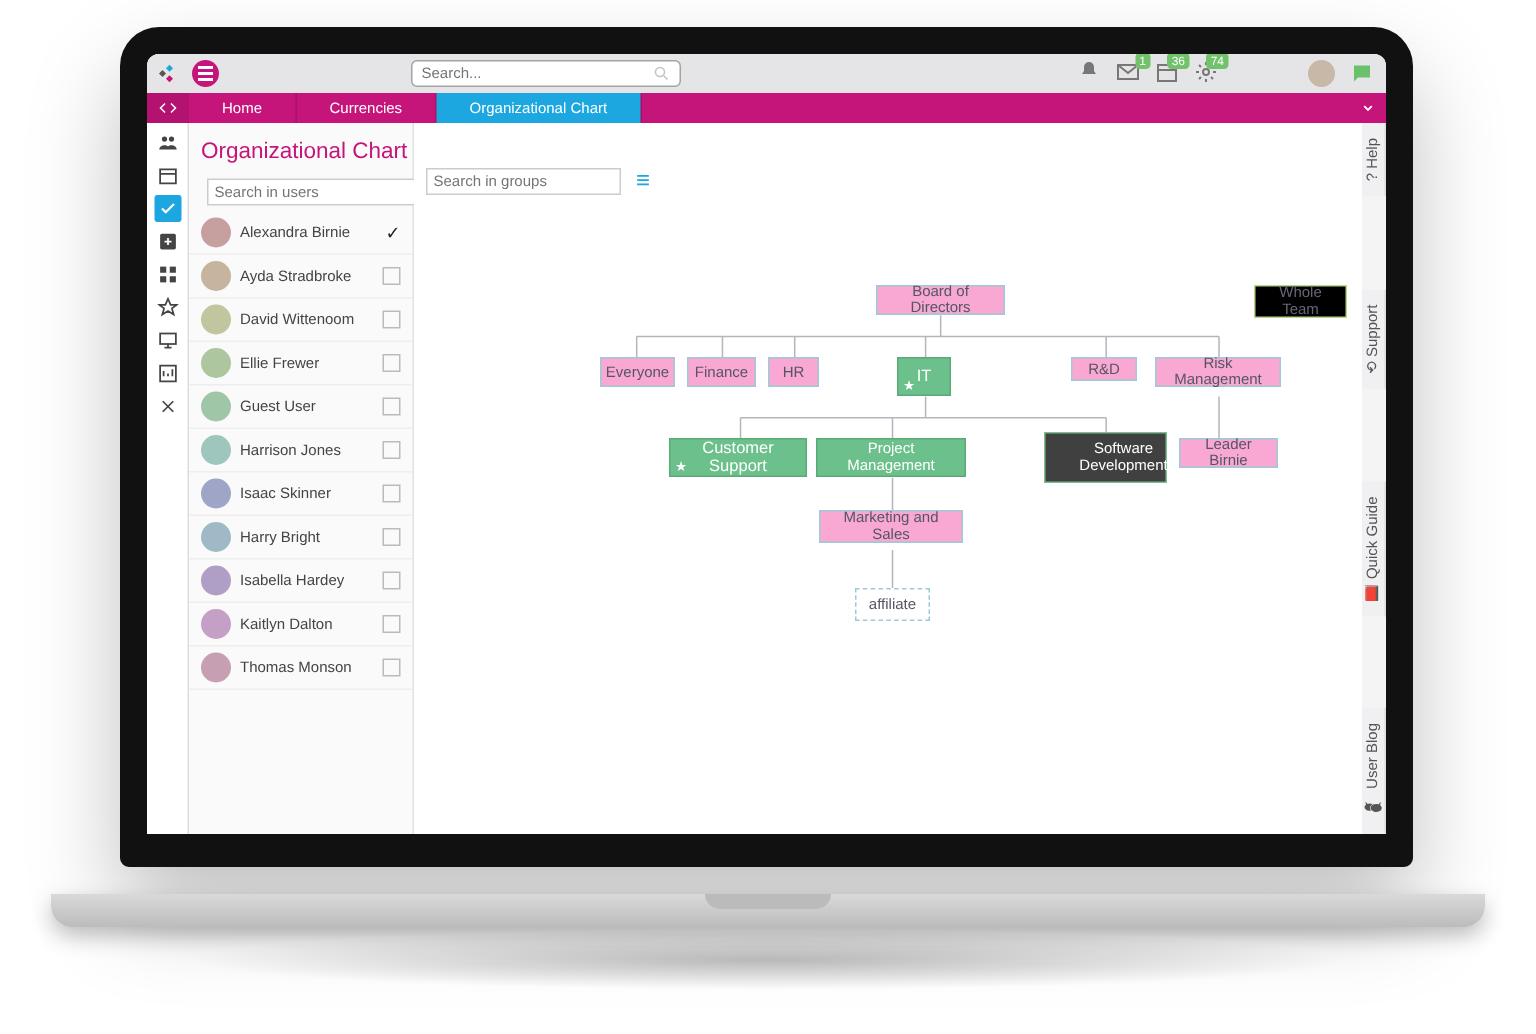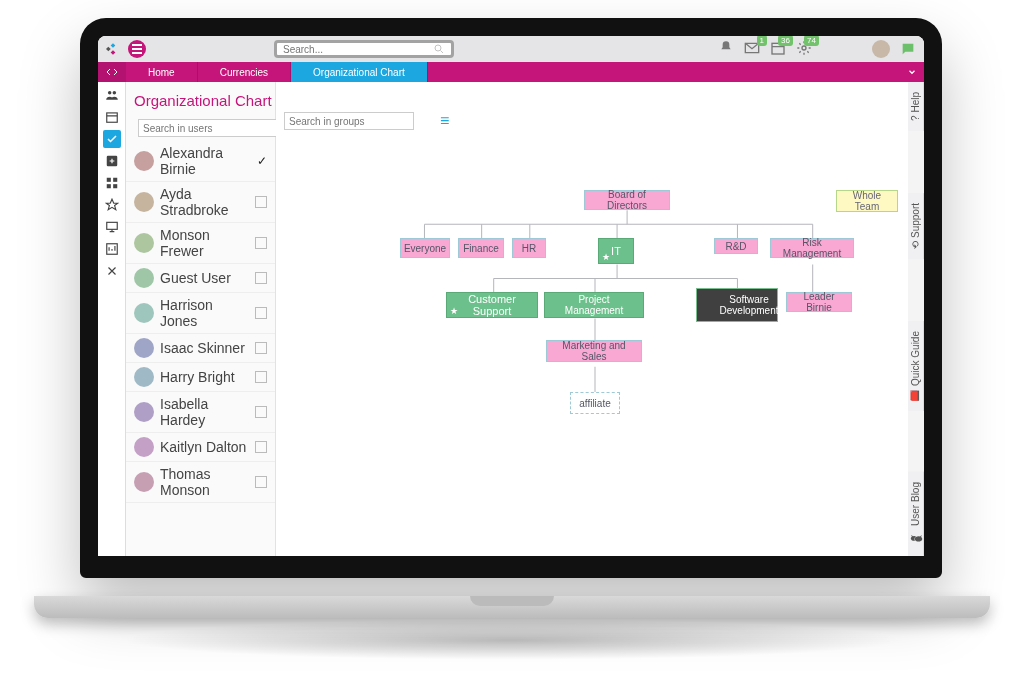--- a/index.html
+++ b/index.html
@@ -7,21 +7,21 @@
   .laptop-frame { position: absolute; top: 18px; left: 80px; width: 862px; height: 560px; border: 18px solid #111; border-bottom-width: 22px; border-radius: 26px 26px 6px 6px; background: #f2f2f2; box-shadow: 0 30px 60px rgba(0,0,0,.25); overflow: hidden; }
   .laptop-base { position: absolute; top: 596px; left: 34px; width: 956px; height: 22px; background: linear-gradient(#d9d9d9,#bcbcbc); border-radius: 0 0 14px 14px; box-shadow: 0 6px 14px rgba(0,0,0,.25); }
   .laptop-notch { position: absolute; top: 596px; left: 470px; width: 84px; height: 10px; background: #bbb; border-radius: 0 0 10px 10px; }
   .shadow { position: absolute; top: 620px; left: 120px; width: 784px; height: 40px; background: radial-gradient(ellipse at center, rgba(0,0,0,.25), rgba(0,0,0,0) 70%); }
 
   .screen { position: absolute; inset: 0; background: #f0eff1; display: flex; flex-direction: column; }
   .topbar { height: 26px; background: #e5e4e6; display: flex; align-items: center; padding: 0 8px; gap: 8px; }
   .logo { width: 14px; height: 14px; }
   .menu-round { width: 18px; height: 18px; border-radius: 50%; background: #c5157a; display: flex; flex-direction: column; justify-content: center; align-items: center; gap: 2px; }
   .menu-round span { display: block; width: 10px; height: 2px; background: #fff; }
-  .search { margin-left: 120px; width: 180px; height: 18px; background: #fff; border: 3px solid #a3a3a3; border-radius: 4px; display: flex; align-items: center; padding: 0 6px; }
+  .search { margin-left: 120px; width: 180px; height: 18px; background: #fff; border: 1px solid #a3a3a3; border-radius: 4px; display: flex; align-items: center; padding: 0 6px; }
   .search input { border: none; outline: none; flex: 1; font-size: 10px; background: transparent; }
   .search .mag { width: 12px; height: 12px; opacity: .5; }
   .top-icons { margin-left: auto; display: flex; align-items: center; gap: 10px; }
   .ticon { width: 16px; height: 16px; fill: #777; position: relative; }
   .badge { position: absolute; top: -5px; right: -7px; background: #71c26a; color: #fff; font-size: 8px; padding: 0 3px; border-radius: 3px; line-height: 11px; }
 
   .tabbar { height: 20px; background: #c5157a; display: flex; align-items: stretch; color: #fff; }
   .tabbar .tcode { width: 28px; display: flex; align-items: center; justify-content: center; background: #b31270; }
   .tab { padding: 0 22px; display: flex; align-items: center; border-right: 1px solid #a7116a; font-size: 10px; }
   .tab.active { background: #1ca7e0; }
@@ -34,34 +34,34 @@
 
   .panel-users { width: 150px; border-right: 1px solid #e2e2e4; background: #fafafb; display: flex; flex-direction: column; }
   .title-area { padding: 10px 0 6px 0; margin-left: -0px; }
   .title { color: #c5157a; font-size: 15px; font-weight: 400; padding-left: 8px; }
   .search-row { display: flex; align-items: center; gap: 6px; padding: 4px 6px; }
   .search-row svg { width: 14px; height: 14px; }
   .search-row input { flex: 1; border: 1px solid #ccc; height: 18px; padding: 0 4px; font-size: 10px; outline: none; }
   .user-list { flex: 1; overflow: auto; }
   .user { display: flex; align-items: center; gap: 6px; padding: 4px 8px; border-bottom: 1px solid #eee; }
   .avatar { width: 20px; height: 20px; border-radius: 50%; background: #d0ccc6; flex-shrink: 0; display: flex; align-items: center; justify-content: center; font-size: 9px; color: #777; overflow: hidden; }
-  .user .nm { flex: 1; font-size: 14px; color: #444; }
+  .user .nm { flex: 1; font-size: 10px; color: #444; }
   .user .chk { width: 12px; height: 12px; border: 1px solid #bbb; }
   .user .check { font-size: 12px; color: #222; }
 
   .main { flex: 1; position: relative; background: #fff; }
-  .groups-row { position: absolute; top: 30px; left: 8px; display: flex; align-items: center; gap: 26px; }
+  .groups-row { position: absolute; top: 30px; left: 8px; display: flex; align-items: center; gap: 10px; }
   .groups-row input { border: 1px solid #ccc; height: 18px; width: 130px; padding: 0 4px; font-size: 10px; outline: none; }
   .menu-icon { color: #1ca7e0; font-size: 16px; line-height: 1; font-weight: bold; }
 
   .chart { position: absolute; left: 0; top: 60px; right: 0; bottom: 0; }
   .node { position: absolute; border: 1px solid #9ec9d6; background: #f9a8d4; color: #556; font-size: 10px; display: flex; align-items: center; justify-content: center; text-align: center; padding: 2px 4px; }
   .node.green { background: #6cc08b; color: #fff; border-color: #5aaa78; }
   .node.green2 { background: #404040; color: #fff; border-color: #7abd8e; padding-left: 28px; }
-  .node.lime { background: #fef9c3; border-color: #b8d687; color: #667; }
+  .node.lime { background: #000000; border-color: #b8d687; color: #667; }
   .node.dashed { border-style: dashed; background: #fff; }
   .node .star { position: absolute; bottom: 1px; left: 3px; font-size: 9px; color: #335; }
   .node.green .star { color: #fff; }
   svg.lines { position: absolute; inset: 0; }
   svg.lines line { stroke: #b5b5bc; stroke-width: 1; }
 
   .helpbar { width: 16px; display: flex; flex-direction: column; }
   .htab { writing-mode: vertical-rl; transform: rotate(180deg); background: #f0eff1; border-left: 1px solid #ddd; font-size: 10px; color: #555; display: flex; align-items: center; gap: 3px; padding: 10px 0; flex: 0 0 auto; }
   .hgap { flex: 1; }
 </style>
@@ -216,22 +216,27 @@
               <div class="avatar" style="background: rgb(198, 159, 159);"></div>
               <div class="nm">Alexandra Birnie</div>
               <div class="check">✓</div>
             </div>
             <div class="user">
               <div class="avatar" style="background: rgb(198, 180, 159);"></div>
               <div class="nm">Ayda Stradbroke</div>
               <div class="chk"></div>
             </div>
             <div class="user">
+              <div class="avatar" style="background: rgb(194, 198, 159);"></div>
+              <div class="nm">David Wittenoom</div>
+              <div class="chk"></div>
+            </div>
+            <div class="user">
               <div class="avatar" style="background: rgb(173, 198, 159);"></div>
-              <div class="nm">Monson Frewer</div>
+              <div class="nm">Ellie Frewer</div>
               <div class="chk"></div>
             </div>
             <div class="user">
               <div class="avatar" style="background: rgb(159, 198, 167);"></div>
               <div class="nm">Guest User</div>
               <div class="chk"></div>
             </div>
             <div class="user">
               <div class="avatar" style="background: rgb(159, 198, 188);"></div>
               <div class="nm">Harrison Jones</div>

